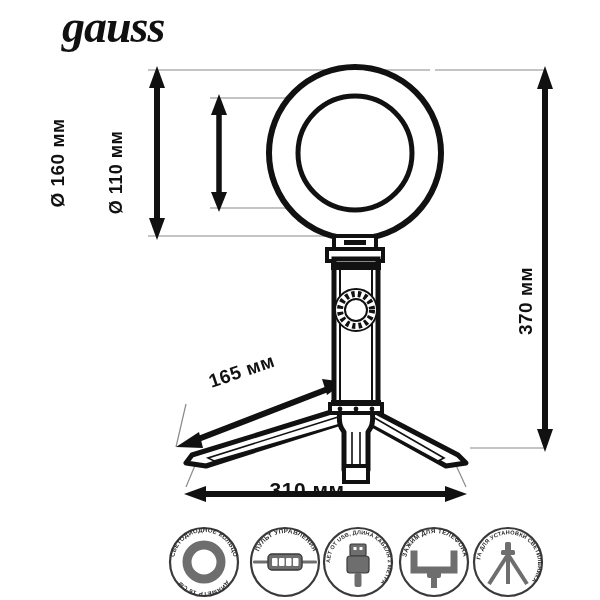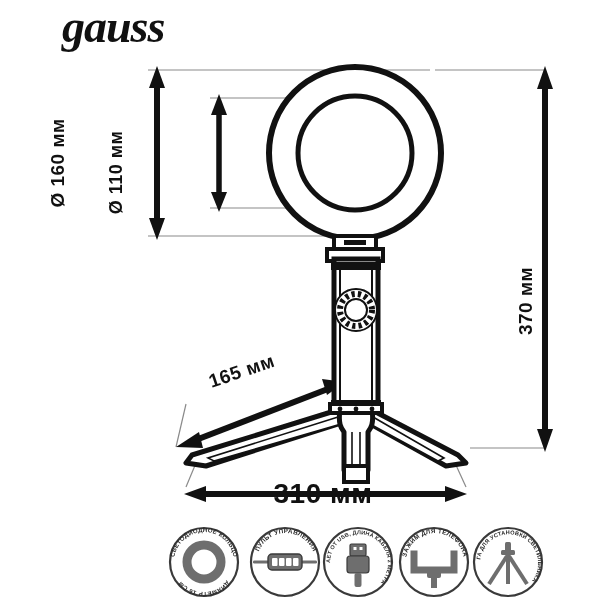--- a/index.html
+++ b/index.html
@@ -23,21 +23,21 @@
     position:absolute;
     font-family:"Liberation Sans", sans-serif;
     font-weight:700;color:#111;
     white-space:nowrap;
     letter-spacing:0.5px;
   }
   #lbl-160{left:-7px;top:152px;font-size:19px;transform:rotate(-90deg);transform-origin:center;width:130px;text-align:center;}
   #lbl-110{left:56px;top:162px;font-size:18px;transform:rotate(-90deg);transform-origin:center;width:120px;text-align:center;}
   #lbl-370{left:466px;top:290px;font-size:19px;transform:rotate(-90deg);transform-origin:center;width:120px;text-align:center;}
   #lbl-165{left:206px;top:372px;font-size:19px;transform:rotate(-19deg);transform-origin:left top;}
-  #lbl-310{left:323px;top:478px;font-size:28px;transform:translateX(-50%);}
+  #lbl-310{left:307px;top:478px;font-size:21px;transform:translateX(-50%);}
   .badge-row{position:absolute;left:0;top:524px;width:600px;height:76px;}
   svg{display:block;}
 </style>
 </head>
 <body>
 
 <div id="page">
 
   <div class="brand">gauss</div>
 

